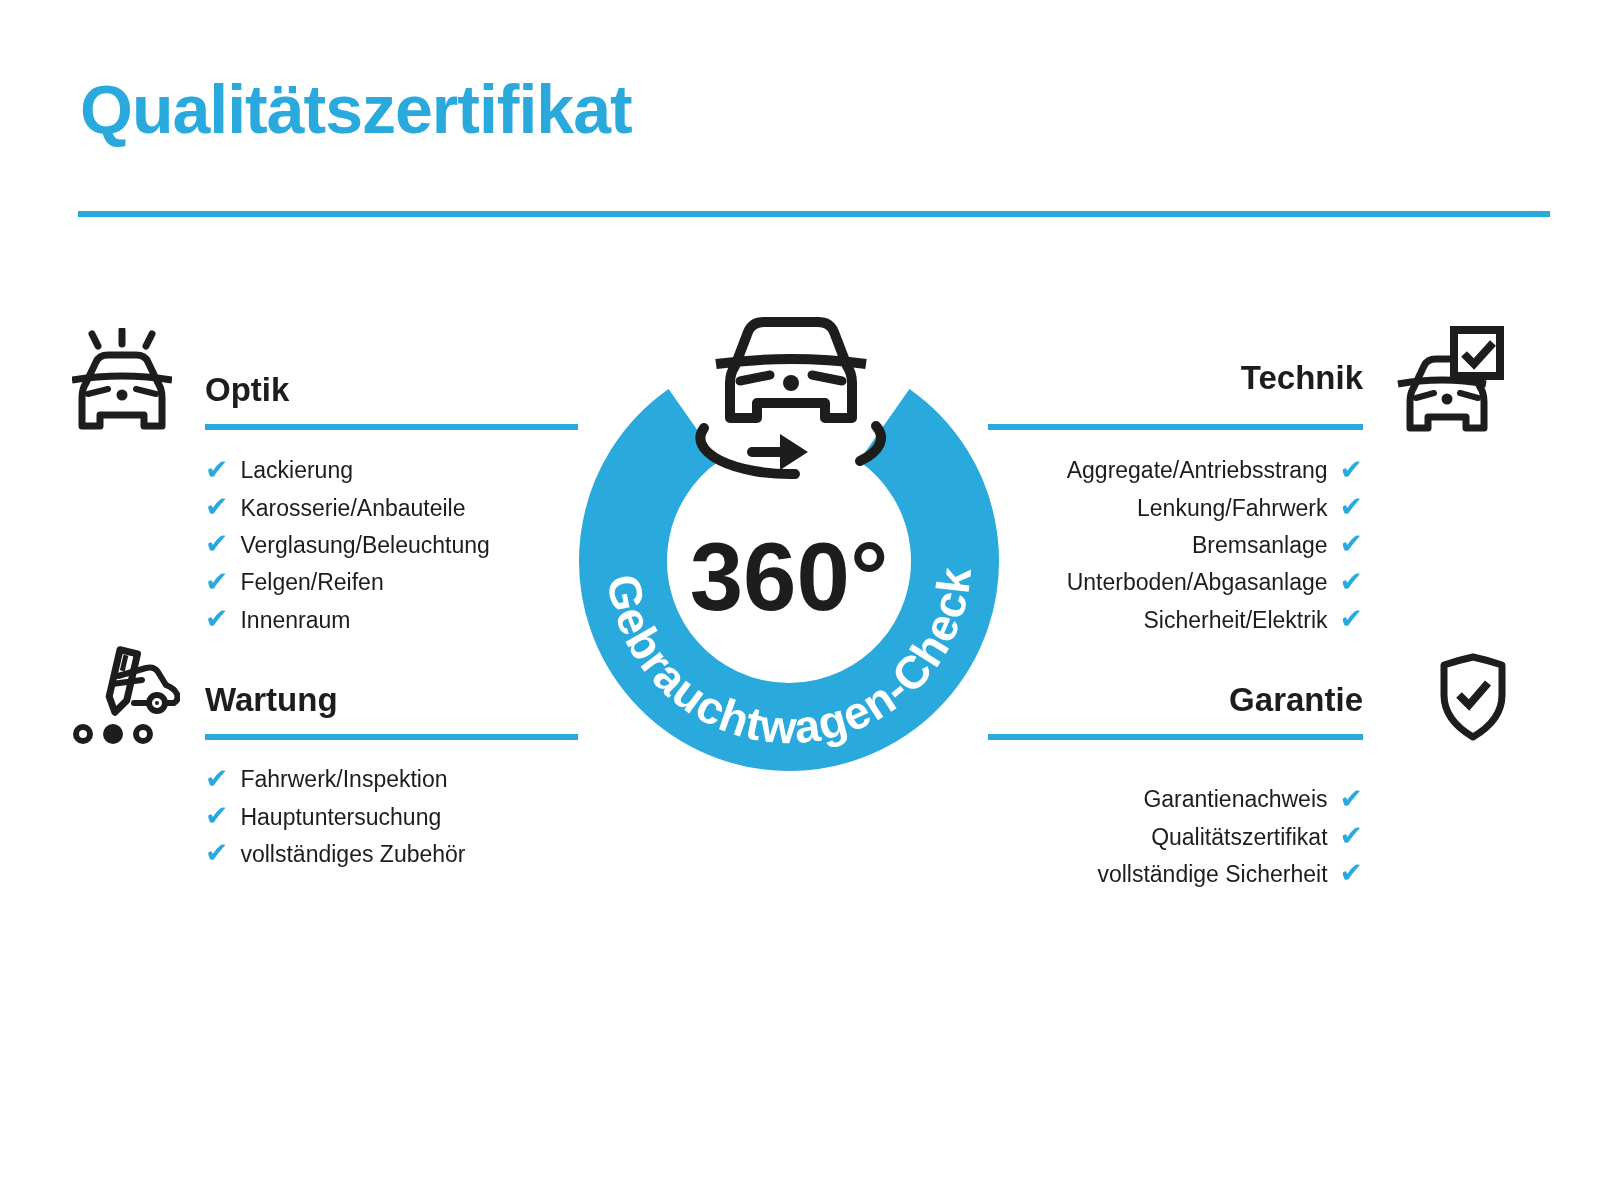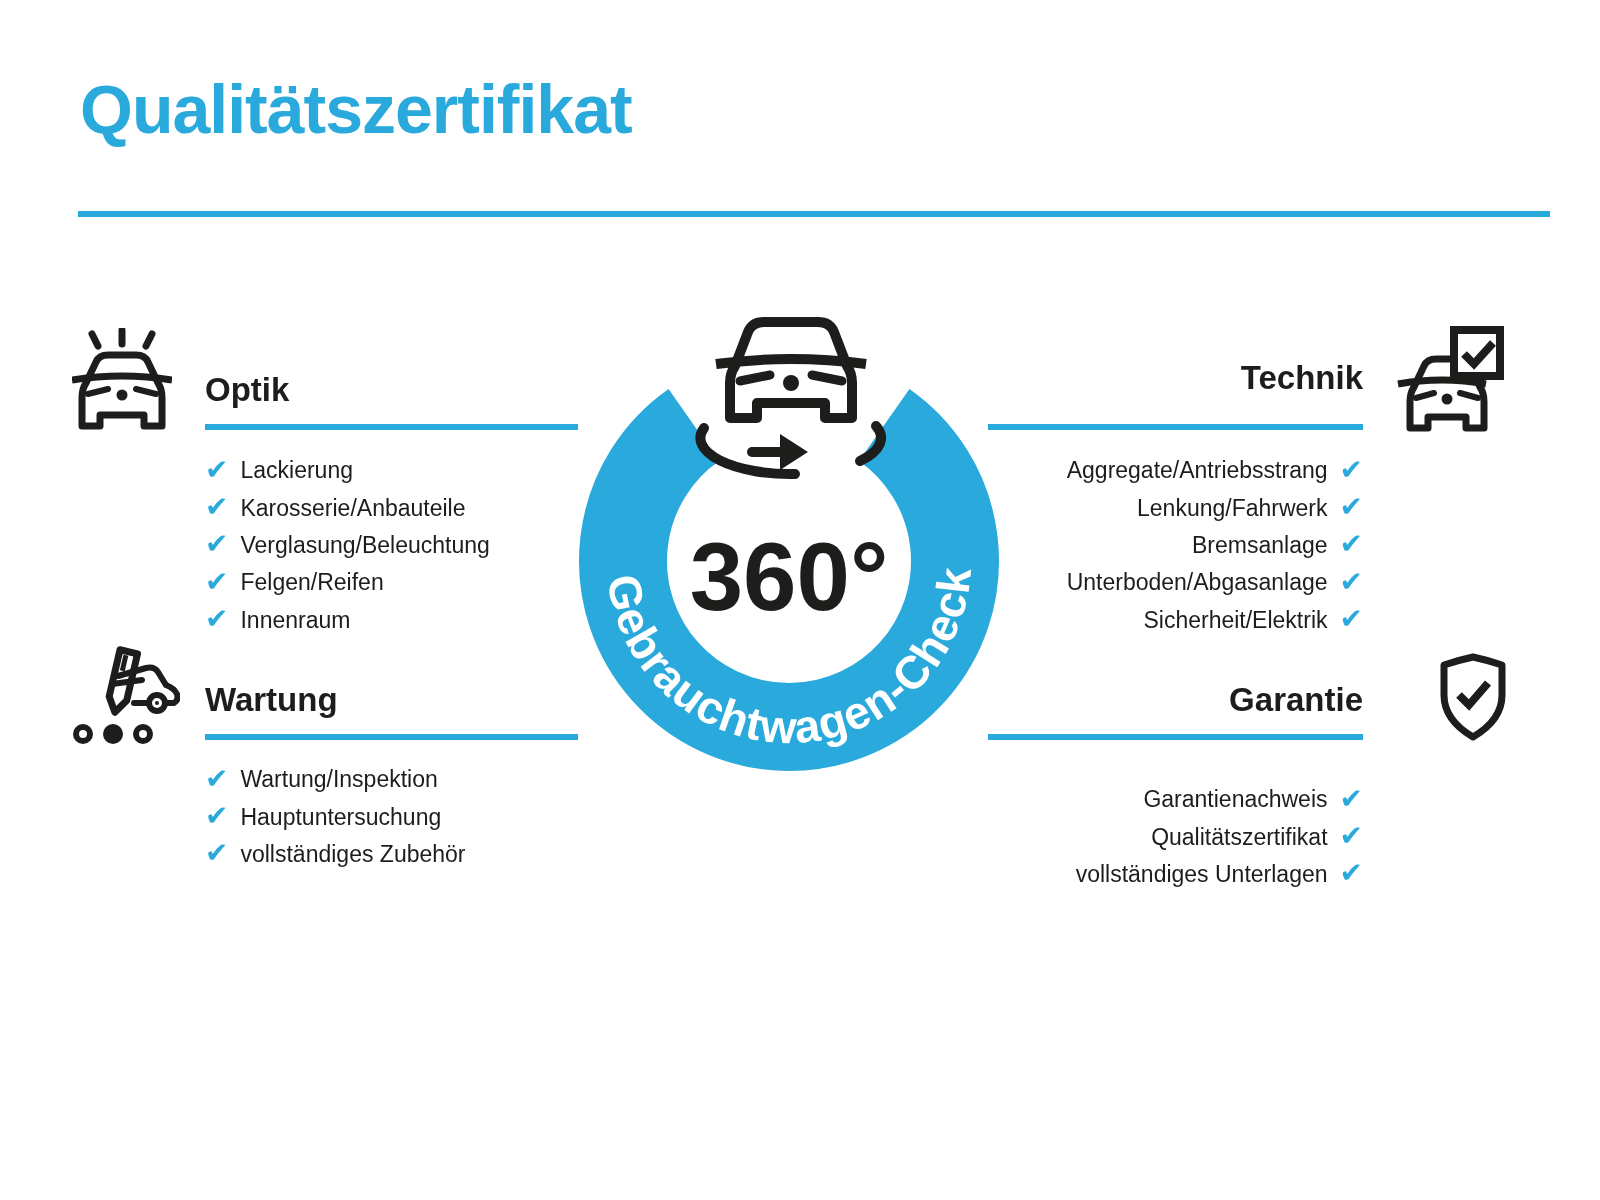--- a/index.html
+++ b/index.html
@@ -147,21 +147,21 @@
     <circle cx="95" cy="65" r="2" fill="#1d1d1b"></circle>
     <circle cx="21" cy="96" r="7" fill="#ffffff" stroke="#1d1d1b" stroke-width="6"></circle>
     <circle cx="51" cy="96" r="10" fill="#1d1d1b"></circle>
     <circle cx="81" cy="96" r="7" fill="#ffffff" stroke="#1d1d1b" stroke-width="6"></circle>
   </svg>
   <div class="heading h-wartung">Wartung</div>
   <div class="rule r-wartung"></div>
   <div class="list l-wartung">
     <div class="row">
         <span class="check">✔</span>
-        <span>Wartung/Inspektion</span>
+        <span>Fahrwerk/Inspektion</span>
       </div>
     <div class="row">
         <span class="check">✔</span>
         <span>Hauptuntersuchung</span>
       </div>
     <div class="row">
         <span class="check">✔</span>
         <span>vollständiges Zubehör</span>
       </div>
   </div>
@@ -175,21 +175,21 @@
   <div class="list l-garantie">
     <div class="row">
         <span>Garantienachweis</span>
         <span class="check">✔</span>
       </div>
     <div class="row">
         <span>Qualitätszertifikat</span>
         <span class="check">✔</span>
       </div>
     <div class="row">
-        <span>vollständiges Unterlagen</span>
+        <span>vollständige Sicherheit</span>
         <span class="check">✔</span>
       </div>
   </div>
 
   <svg class="badge" width="500" height="515" viewBox="0 0 500 515">
 
     <path d="M 153.8 147 A 166 166 0 1 0 344.2 147" fill="none" stroke="#29a9dc" stroke-width="88"></path>
 
     <defs>
       <path id="ringTextPath" d="M 86.8 200.4 A 182 182 0 1 0 406.6 192" fill="none"></path>

